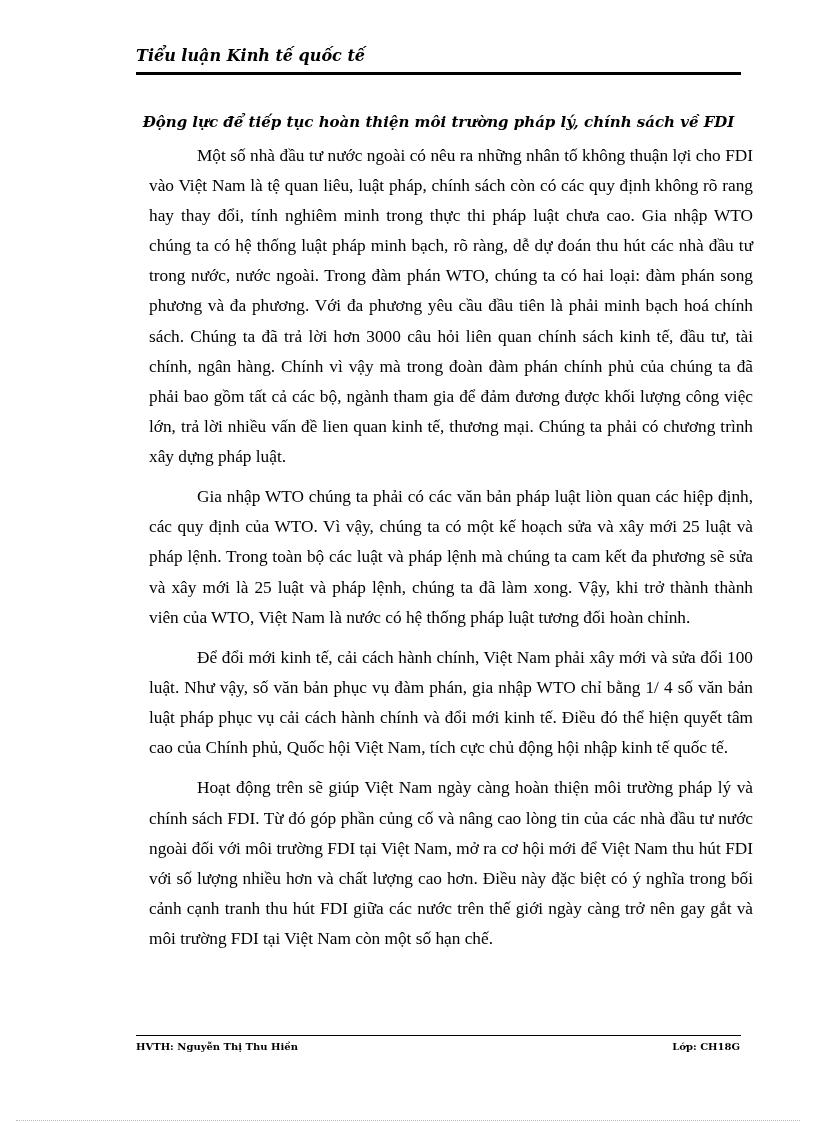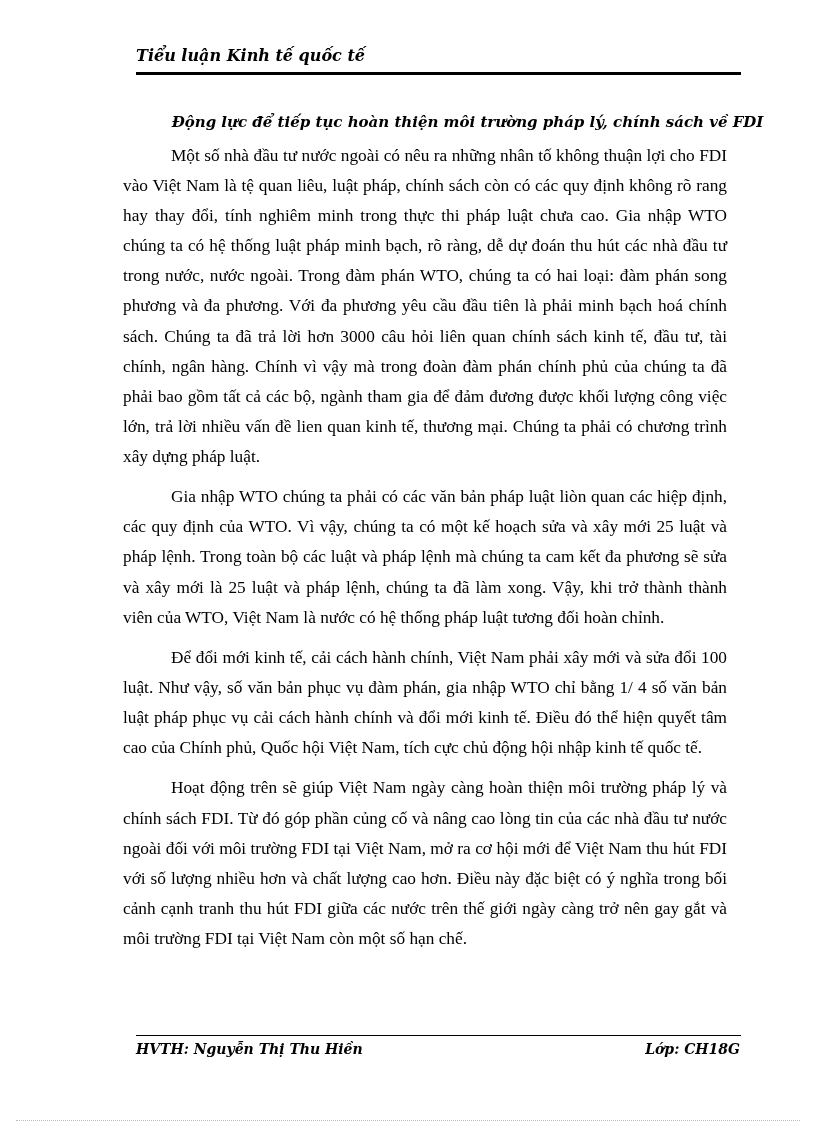--- a/index.html
+++ b/index.html
@@ -11,36 +11,35 @@
     font-size: 16px; letter-spacing: 0px;
   }
   .header-rule {
     position: absolute; left: 136px; top: 72px; width: 605px; height: 0;
     border-top: 3px solid #000;
   }
   .section-heading {
     position: absolute; left: 136px; top: 113px; width: 605px; text-align: center;
     font-family: "DejaVu Serif", serif; font-style: italic; font-weight: bold;
     font-size: 15px;
-    margin-left: 29px;
   }
   .body-text {
-    position: absolute; left: 123px; top: 141px; width: 604px;
+    position: absolute; left: 149px; top: 141px; width: 604px;
     font-family: "Liberation Serif", serif; font-size: 17.3px; line-height: 30.1px;
     text-align: justify;
   }
   .body-text p { margin: 0 0 10.2px 0; text-indent: 48px; }
   .body-text p.first { margin-top: 0; }
   .footer-rule {
     position: absolute; left: 136px; top: 1035px; width: 605px; height: 0;
     border-top: 1px solid #000;
   }
   .footer-left, .footer-right {
     position: absolute; top: 1041px;
-    font-family: "DejaVu Serif", serif; font-style: italic; font-weight: bold; font-size: 14px;
+    font-family: "DejaVu Serif", serif; font-weight: bold; font-size: 10px;
   }
   .footer-left { left: 136px; }
   .footer-right { right: 76px; margin-left: 32px; }
   .page-border-bottom {
     position: absolute; left: 16px; top: 1120px; width: 784px; height: 0;
     border-top: 1px dotted #bcbcbc;
   }
 </style>
 </head>
 <body>

